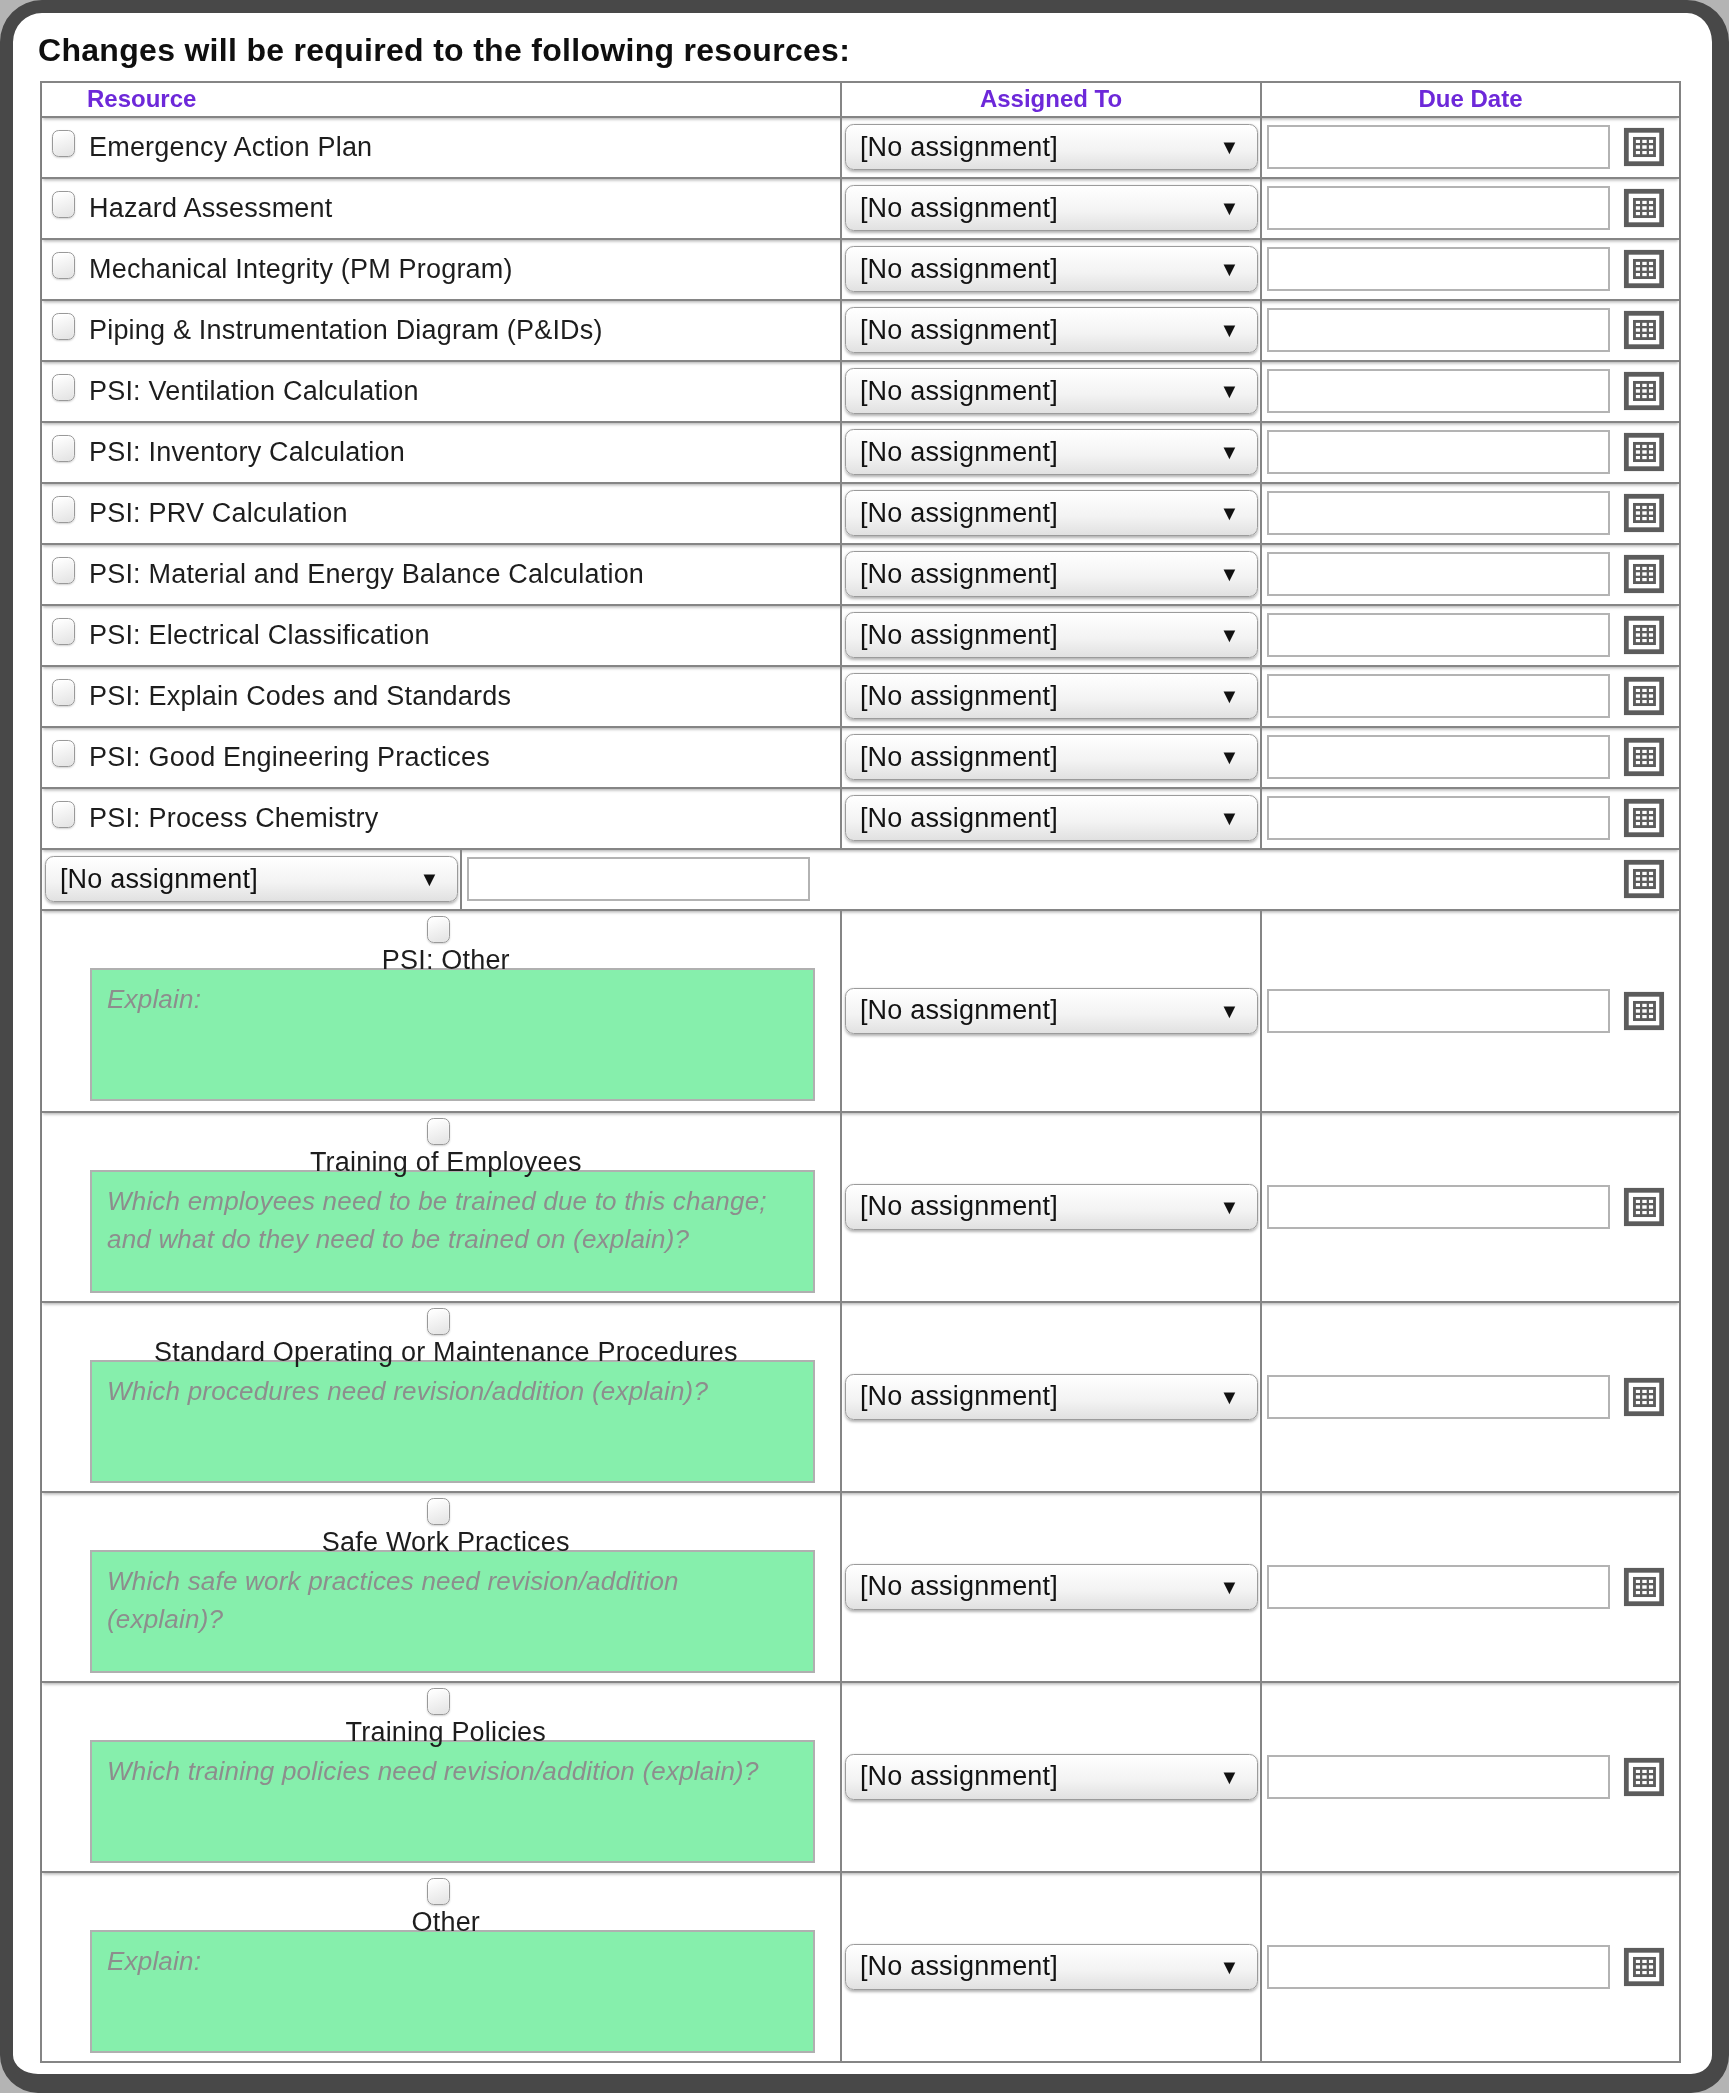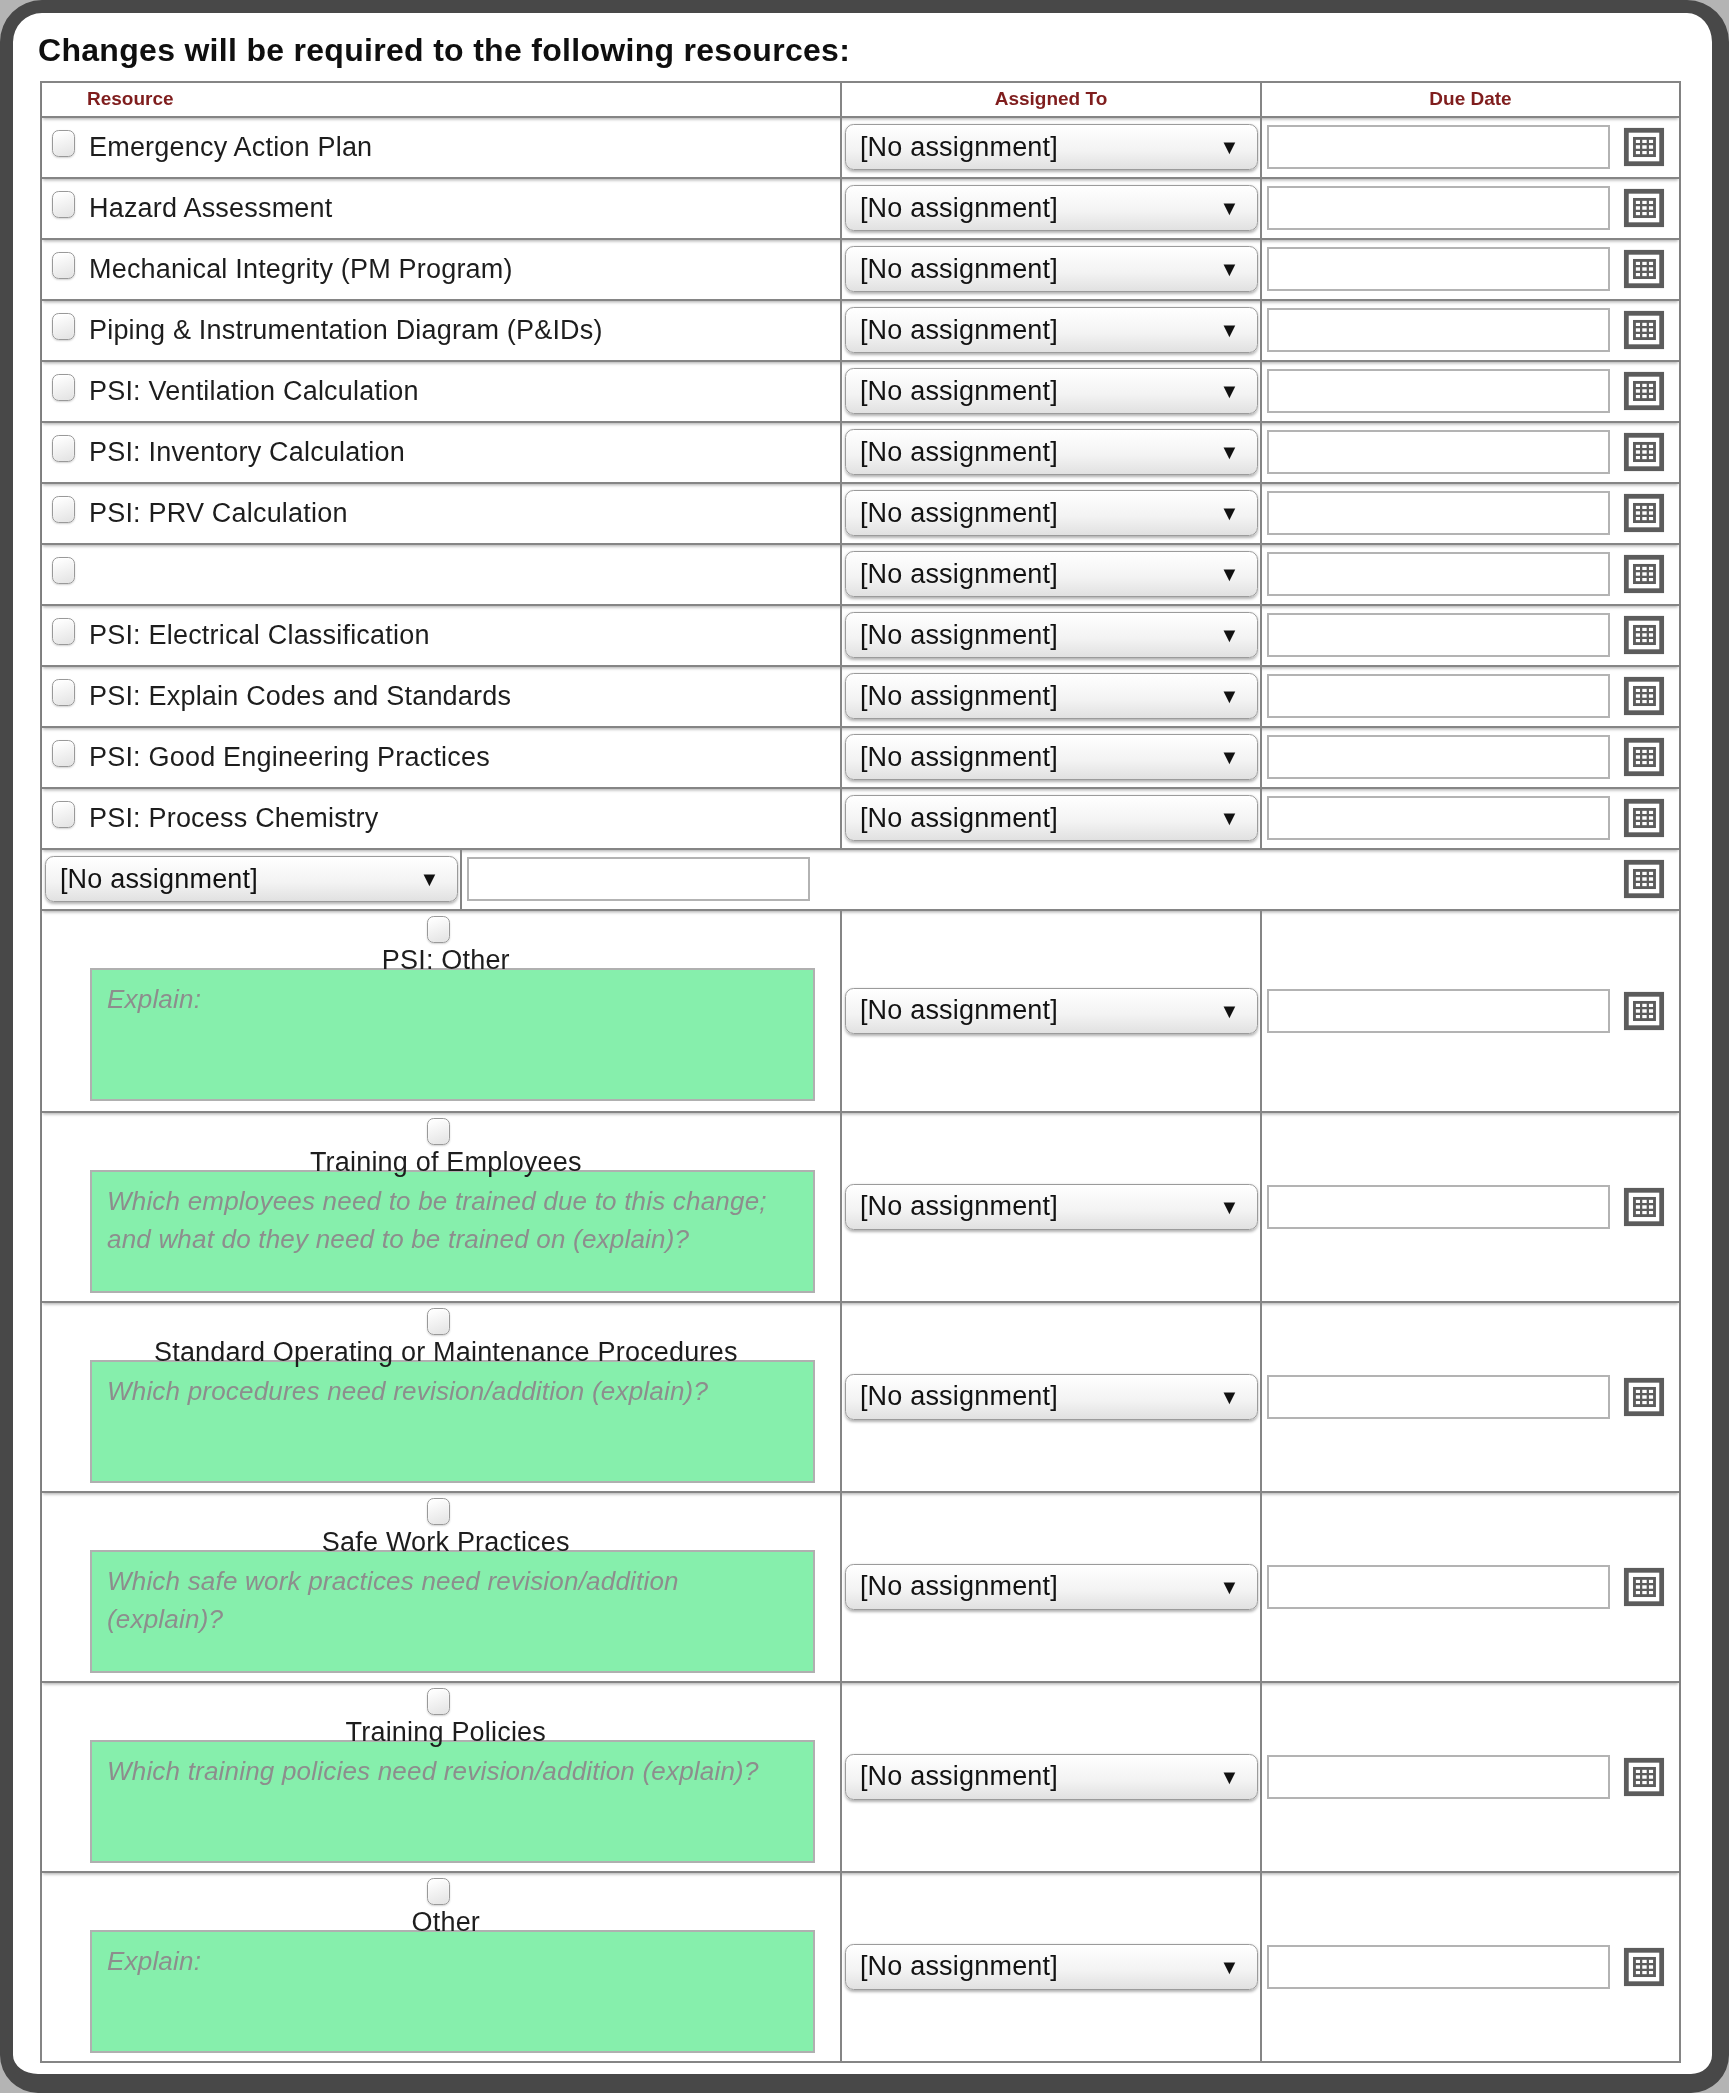--- a/index.html
+++ b/index.html
@@ -26,21 +26,21 @@
     letter-spacing:0.3px;
   }
   .table {
     margin:11.5px 0 0 27px;
     width:1641px;
     border:2.9px solid #858585;
     background:#fff;
   }
   .thead { display:flex; height:35px; border-bottom:2.9px solid #858585;
            box-shadow:0 2.9px 2.9px -1px rgba(0,0,0,.30); }
-  .th { font-size:19px; font-weight:700; color:#7f1d1d; display:flex; align-items:center; }
+  .th { font-size:24px; font-weight:700; color:#6d28d9; display:flex; align-items:center; }
   .th.res { flex:0 0 800px; padding-left:45px; border-right:2.9px solid #858585; }
   .th.mid { flex:0 0 420px; justify-content:center; border-right:2.9px solid #858585; }
   .th.due { flex:1 1 auto; justify-content:center; }
 
   .trow { display:flex; height:61px; border-bottom:2.9px solid #858585;
           box-shadow:0 2.9px 2.9px -1px rgba(0,0,0,.30); background:transparent; }
   .cell { display:flex; align-items:center; }
   .cell.res { flex:0 0 800px; border-right:2.9px solid #858585; padding-left:9.6px; }
   .cell.mid { flex:0 0 420px; border-right:2.9px solid #858585; justify-content:center; }
   .cell.due { flex:1 1 auto; justify-content:space-between; padding:0 13.4px 0 4.8px; }
@@ -297,20 +297,21 @@
             <line x1="26" y1="13" x2="26" y2="31" stroke-width="2.4"></line>
           </g>
         </svg>
       </button>
     </div>
   </div>
 
   <div class="trow">
     <div class="cell res">
       <span class="cb"></span>
+      <span class="rlabel">PSI: Material and Energy Balance Calculation</span>
     </div>
     <div class="cell mid">
       <div class="dropdown">
         <span class="ddtext">[No assignment]</span>
         <span class="ddarrow">▼</span>
       </div>
     </div>
     <div class="cell due">
       <input class="datein" type="text" value="" style="">
       <button class="calbtn">

